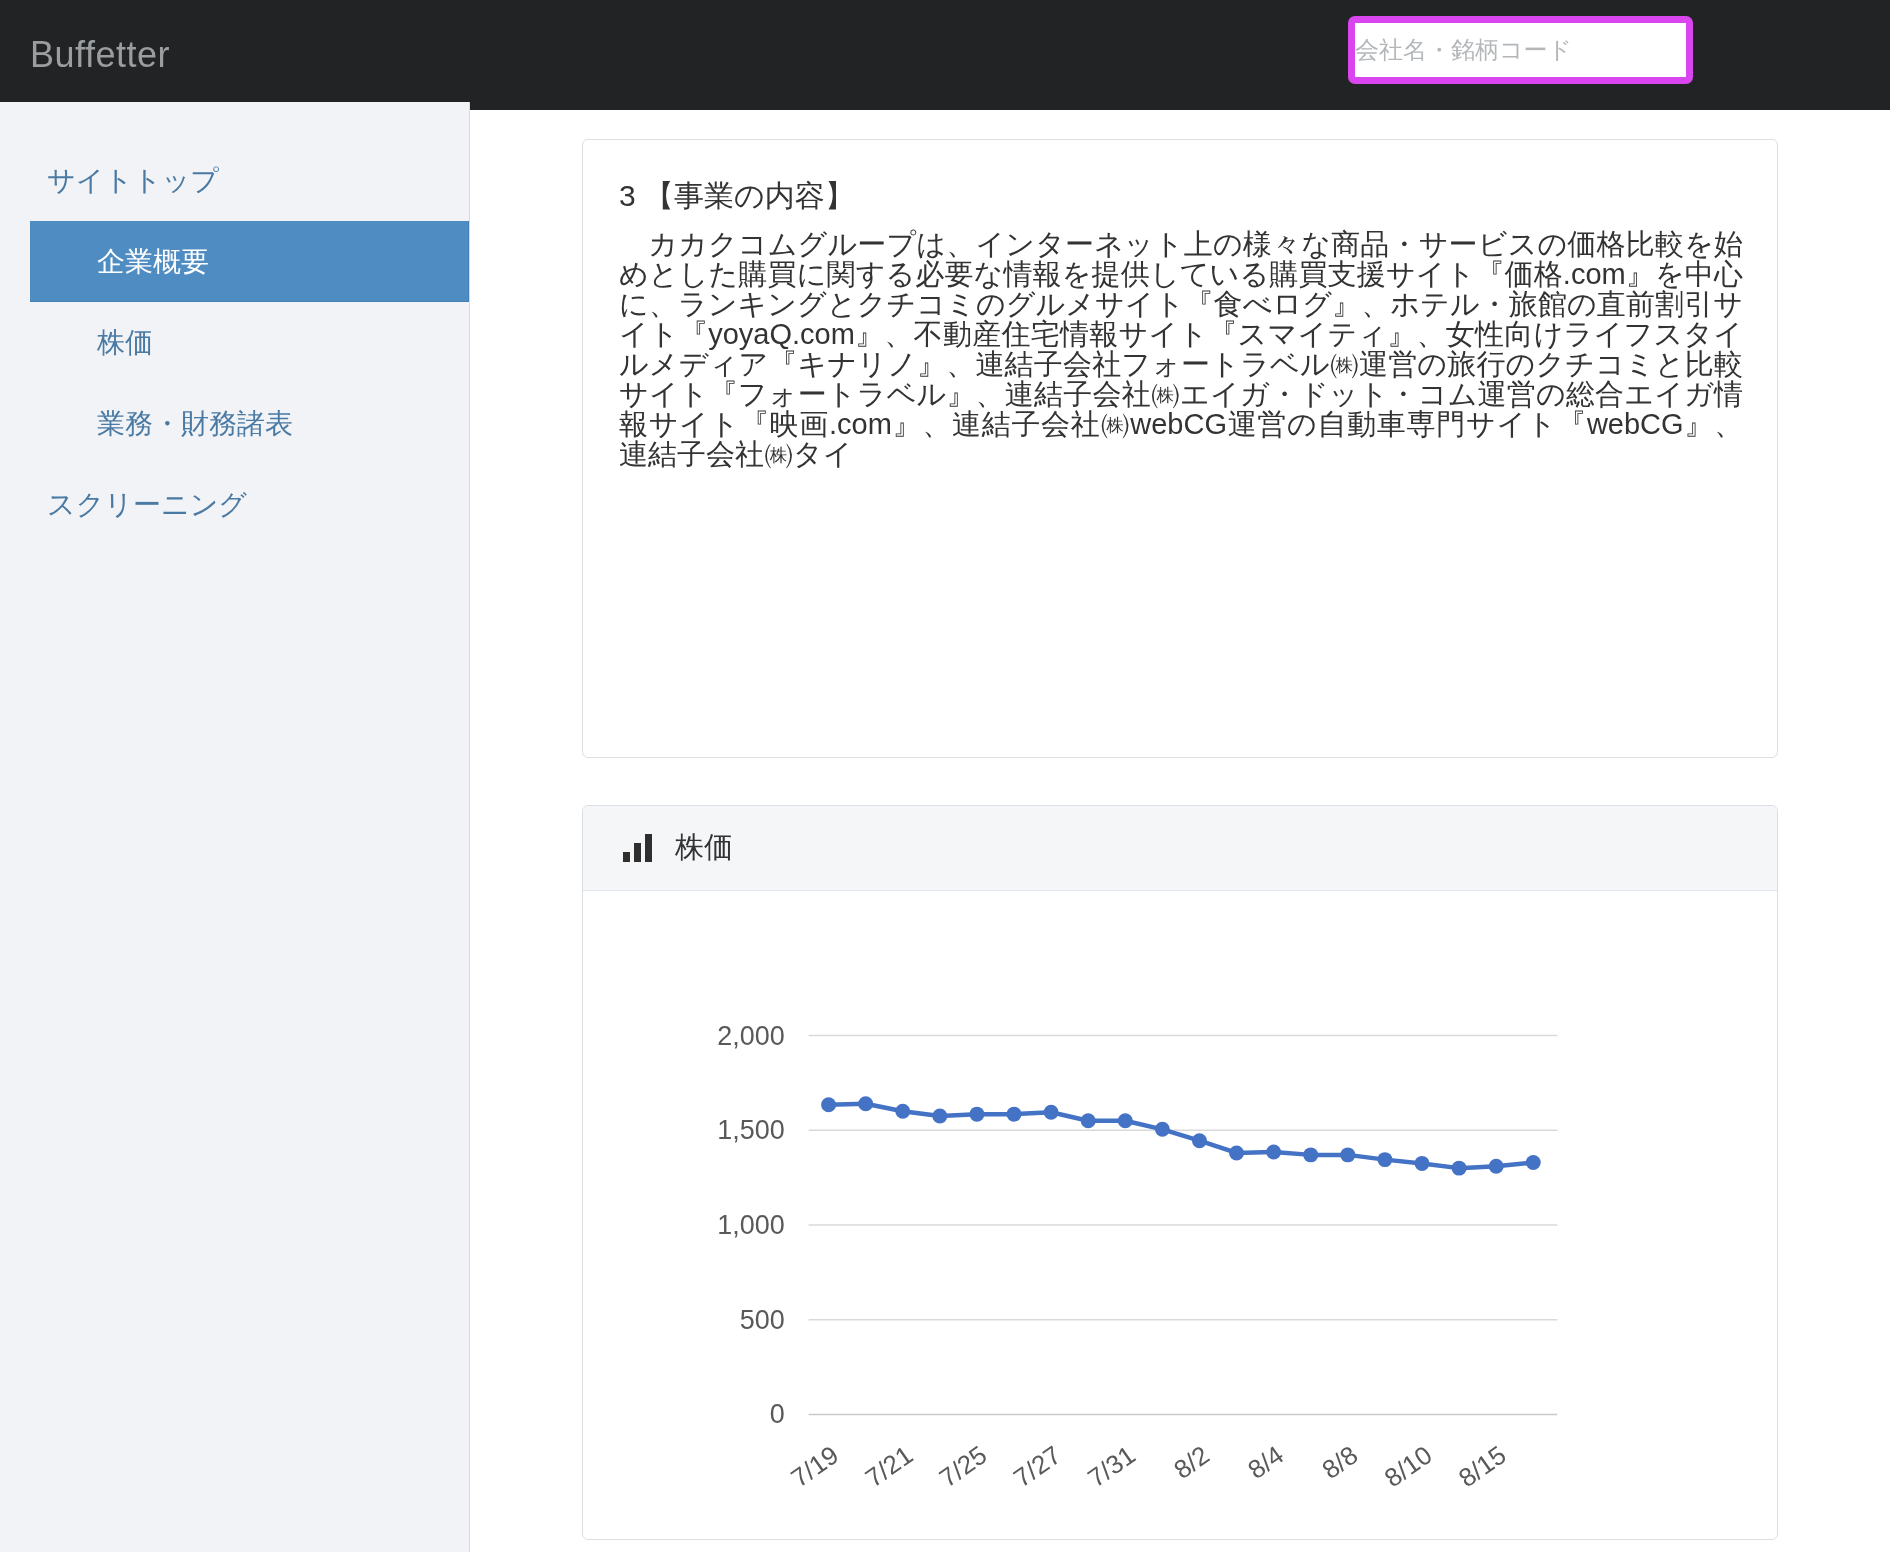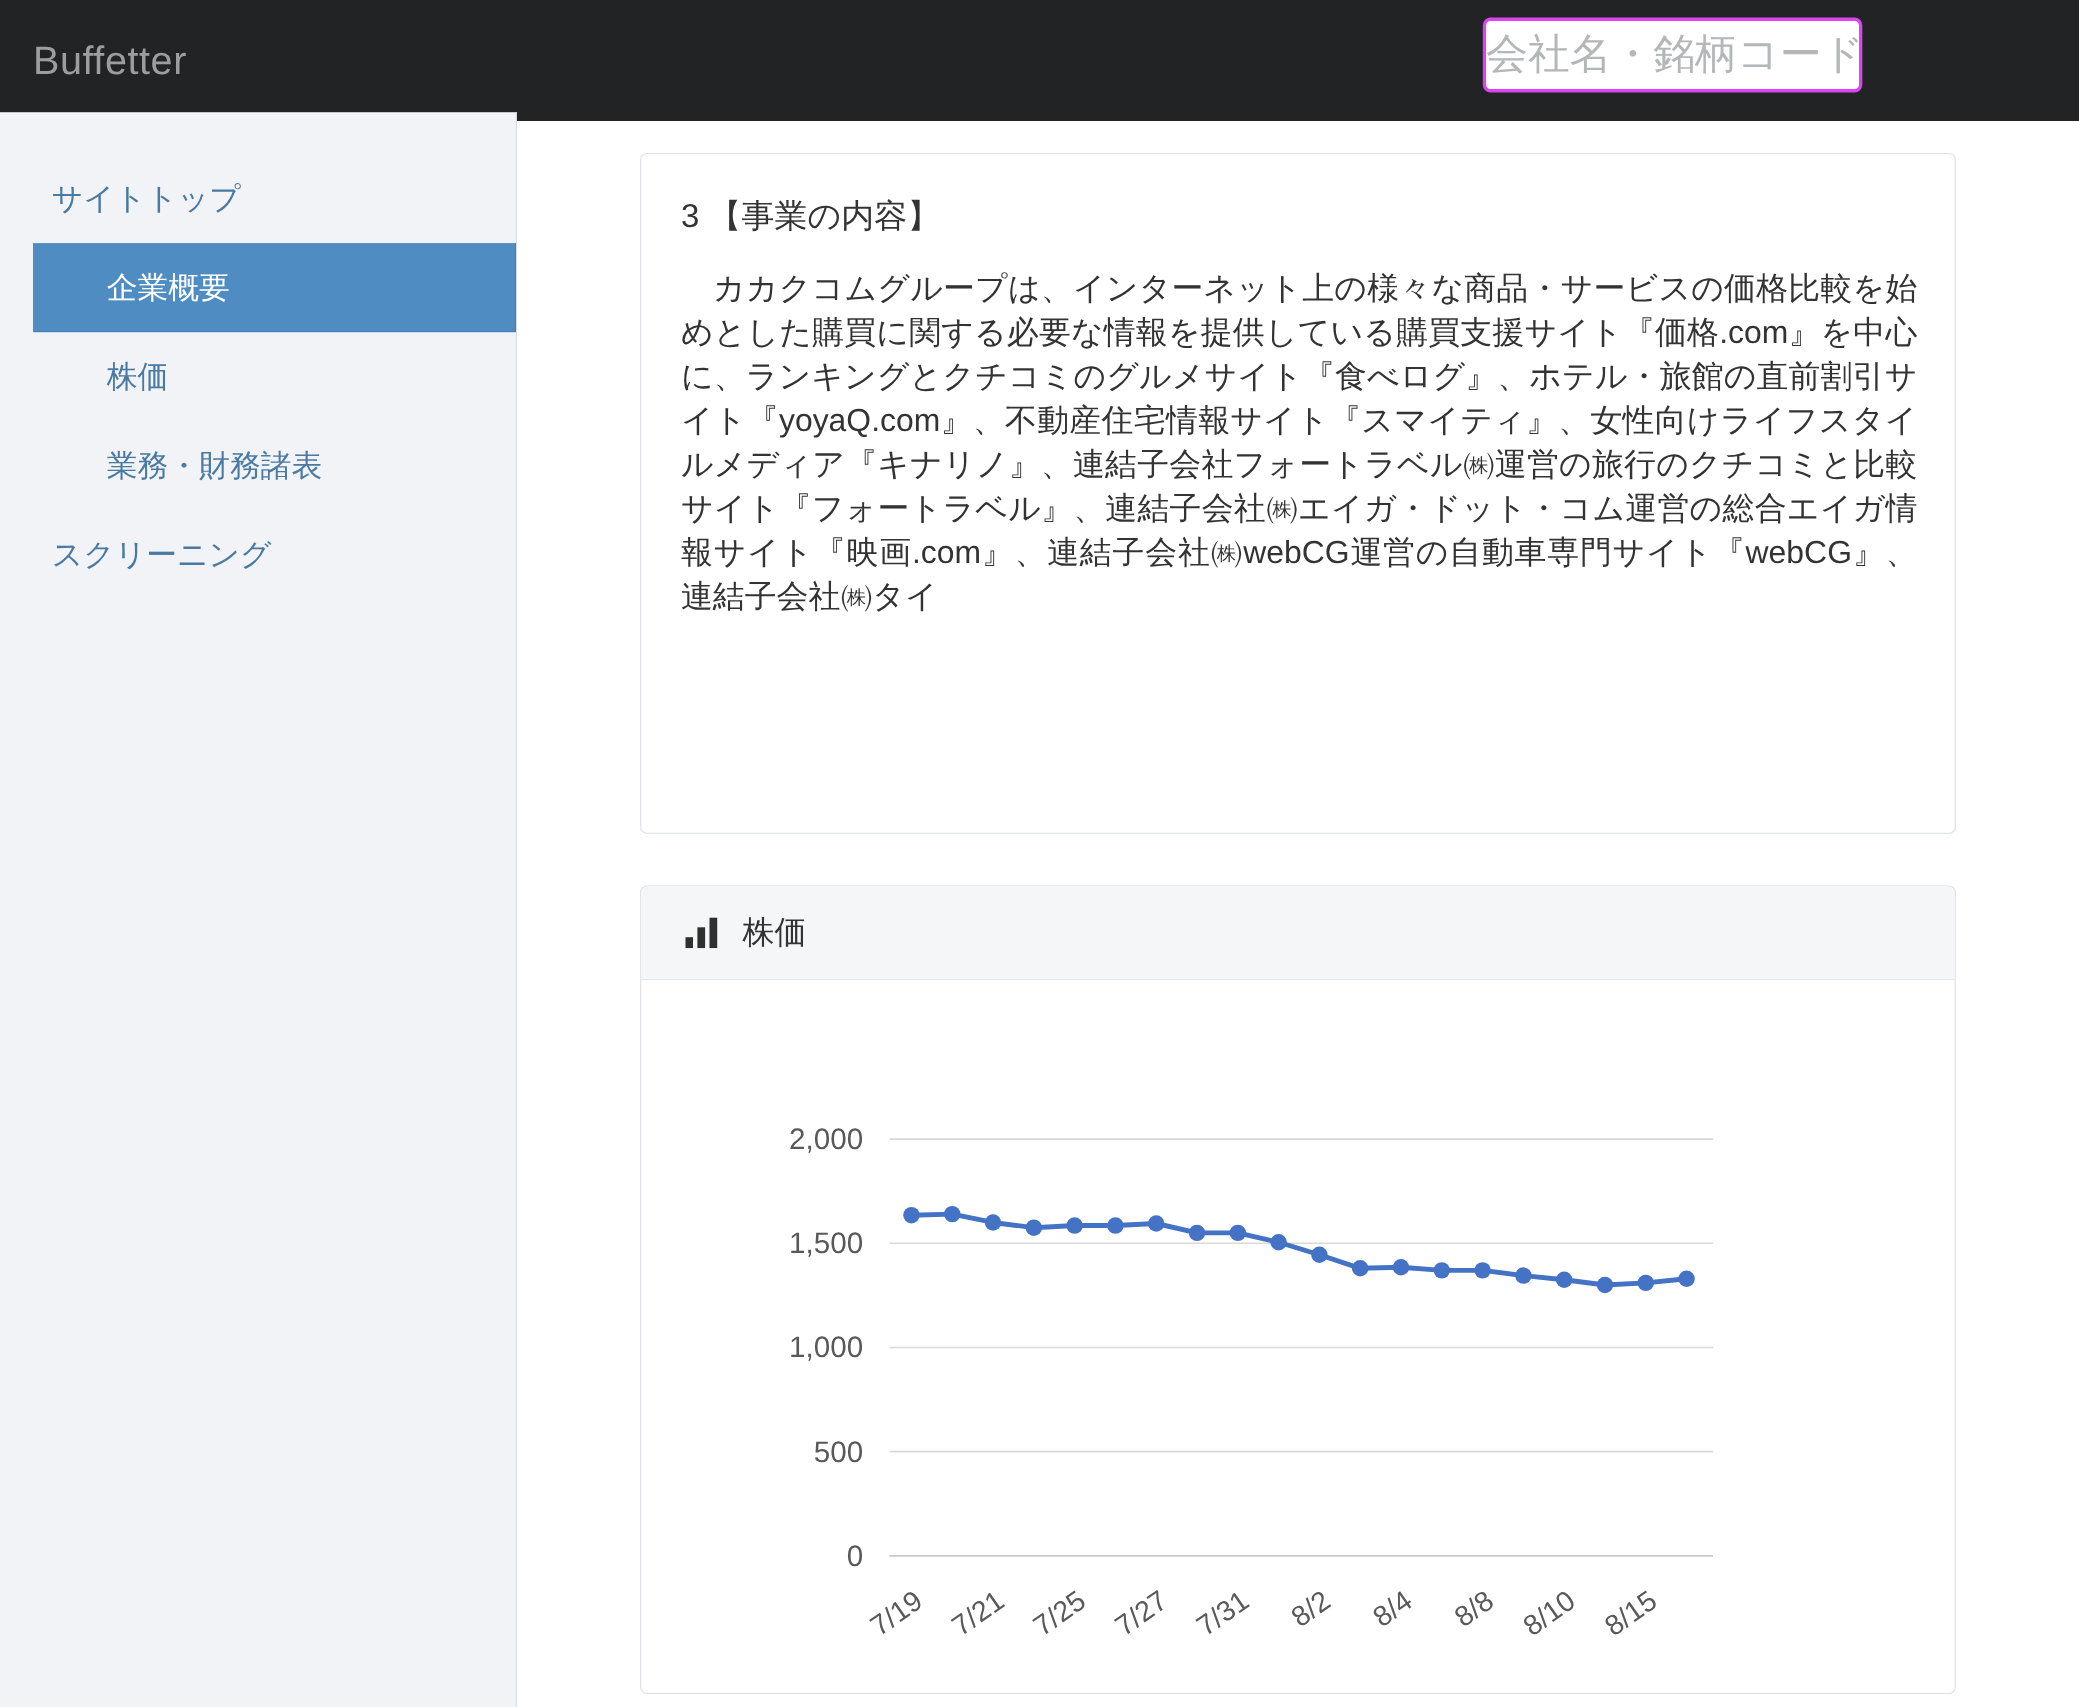--- a/index.html
+++ b/index.html
@@ -13,22 +13,22 @@
   .topbar{
     position:absolute;left:0;top:0;width:1890px;height:110px;
     background:#222325;display:flex;align-items:center;
   }
   .brand{
     margin-left:30px;font-size:36px;color:#9b9ea1;letter-spacing:.5px;
     text-decoration:none;cursor:pointer;
   }
   .search-input{
     position:absolute;left:1348px;top:16px;width:345px;height:68px;
-    box-sizing:border-box;border:3px solid #d946ef;border-radius:7px;
-    background:#fff;font-size:38px;padding:0 0;color:#333;outline:none;
+    box-sizing:border-box;border:7px solid #d946ef;border-radius:7px;
+    background:#fff;font-size:24px;padding:0 0;color:#333;outline:none;
   }
   .search-input::placeholder{color:#b4b7ba;}
   .login{
     position:absolute;left:1753px;top:0;height:102px;display:flex;align-items:center;
     color:#ced2d5;font-size:31px;text-decoration:none;cursor:pointer;
   }
   
   .sidebar{
     position:absolute;left:0;top:102px;width:470px;height:1450px;
     background:#f1f3f6;border-right:1px solid #d7dbdf;
@@ -53,21 +53,21 @@
   .card-header{
     box-sizing:border-box;background:#f5f6f8;border-bottom:1px solid #e2e5e9;
     border-radius:6px 6px 0 0;display:flex;align-items:center;padding-left:36px;
     color:#333;
   }
   #card-business{top:139px;height:619px;}
   #card-business .card-header{height:79px;font-size:27px;}
   #card-business .card-body{padding:36px 34px 0 36px;}
   .section-heading{font-size:30px;color:#333;}
   .business-text{
-    margin-top:26px;font-size:29px;line-height:40px;color:#333;
+    margin-top:12px;font-size:29px;line-height:30px;color:#333;
     text-align:justify;
   }
   .read-more{
     display:block;text-align:right;margin-top:12px;
     font-size:29px;color:#2d4fa5;text-decoration:none;cursor:pointer;
   }
   #card-stock{top:805px;height:735px;}
   #card-stock .card-header{height:85px;font-size:29px;padding-left:40px;}
   .chart-icon{width:30px;height:28px;margin-right:22px;flex:0 0 auto;}
   #card-stock .card-body{position:relative;height:648px;}

